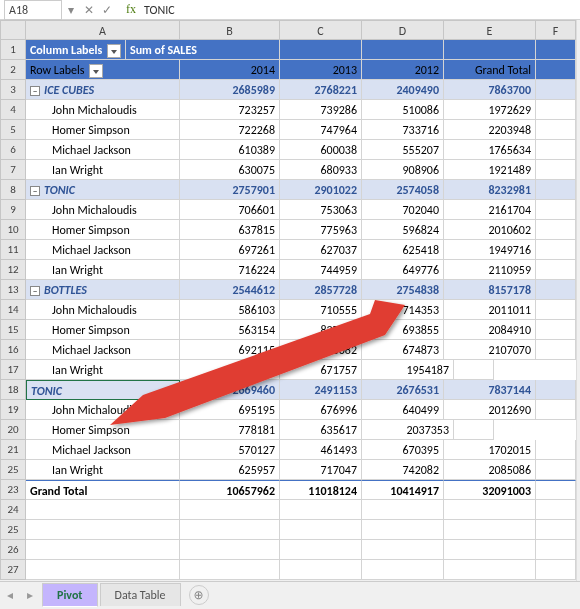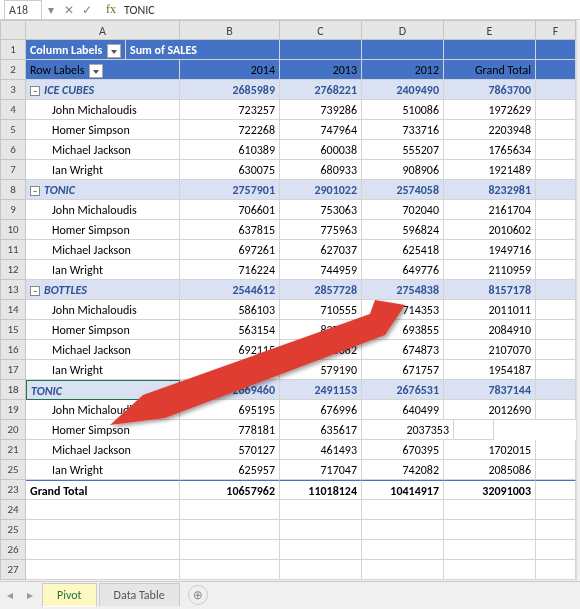--- a/index.html
+++ b/index.html
@@ -1,18 +1,18 @@
 <!DOCTYPE html>
 <html><head>
 <meta charset="utf-8">
 <style>
 *{box-sizing:border-box;margin:0;padding:0;font-family:Calibri,Arial,sans-serif}
 body{background:#f0f0f0;width:580px;height:609px;overflow:hidden;position:relative}
 .fbar{height:20px;background:#fff;display:flex;align-items:center;border-bottom:1px solid #d4d4d4;font-size:12px;color:#444}
-.fbar .nbox{width:38px;border:1px solid #ccc;padding:2px 4px;margin-left:4px;background:#fff}
+.fbar .nbox{width:58px;border:1px solid #ccc;padding:2px 4px;margin-left:4px;background:#fff}
 .fbar .ico{width:18px;text-align:center;color:#888;cursor:pointer}
 .fbar .fx{font-family:"Times New Roman",serif;color:#4d7c0f;width:20px;text-align:right}
 .fbar .ftxt{padding:2px 8px;color:#333}
 .hdr{display:flex;background:#e6e6e6}
 .corner{width:26px;height:20px;border:1px solid #c6c6c6;background:#e6e6e6}
 .ch{height:20px;border:1px solid #c6c6c6;border-left:none;text-align:center;font-size:12px;color:#444;line-height:20px;background:#e6e6e6}
 .cA{width:154px}.cB{width:100px}.cC{width:82px}.cD{width:82px}.cE{width:92px}.cF{width:40px}
 .grid{background:#fff}
 .row{display:flex;height:20px}
 .rh{width:26px;border:1px solid #c6c6c6;border-top:none;text-align:center;font-size:11px;color:#444;line-height:20px;background:#e6e6e6}
@@ -24,21 +24,21 @@
 .grp .cell.r{font-style:normal;font-weight:bold}
 .gt .cell{font-weight:bold;border-top:1px solid #4472C4;color:#000}
 .dd{display:inline-block;width:14px;height:14px;border:1px solid #aaa;background:#fff;vertical-align:middle;margin-left:2px;position:relative}
 .dd:after{content:"";position:absolute;left:3px;top:5px;border-left:3px solid transparent;border-right:3px solid transparent;border-top:4px solid #555}
 .exp{display:inline-block;width:10px;height:10px;border:1px solid #888;background:#fff;font-size:9px;line-height:8px;text-align:center;color:#555;margin-right:4px;vertical-align:middle}
 .ind{padding-left:22px}
 .sel{border:1px solid #217346 !important;font-style:italic;color:#305496;background:#D9E1F2;font-weight:bold}
 .tabs{position:absolute;bottom:2px;left:0;right:0;height:26px;background:#f0f0f0;border-top:1px solid #ccc;display:flex;align-items:center;font-size:12px}
 .tabs .nav{width:20px;text-align:center;color:#999}
 .tabs .tab{padding:4px 14px;border:1px solid #ccc;border-bottom:none;background:#e6e6e6;margin-left:2px;border-radius:0 0 0 0;color:#555}
-.tabs .tab.act{background:#fef9c3;color:#217346;font-weight:normal;border-bottom:1px solid #fff}
+.tabs .tab.act{background:#c4b5fd;color:#217346;font-weight:bold;border-bottom:1px solid #fff}
 .tabs .plus{width:20px;height:20px;border:1px solid #ccc;border-radius:50%;text-align:center;line-height:18px;margin-left:8px;color:#888}
 .arrow{position:absolute;pointer-events:none;z-index:50}
 .scrollright{position:absolute;right:0;top:20px;bottom:28px;width:4px;background:#f0f0f0;border-left:1px solid #ddd}
 </style>
 </head>
 <body>
 
 <div class="fbar">
   <span class="nbox">A18</span>
   <span class="ico">▾</span>
@@ -200,21 +200,20 @@
       <div class="cell cB r ">692115</div>
       <div class="cell cC r ">740082</div>
       <div class="cell cD r ">674873</div>
       <div class="cell cE r ">2107070</div>
       <div class="cell cF"></div>
     </div>
     <div class="row ">
       <div class="rh">17</div>
       <div class="cell cA  "><span class="ind">Ian Wright</span></div>
       <div class="cell cB r ">703240</div>
-      <div class="cell cC r ">579190</div>
       <div class="cell cD r ">671757</div>
       <div class="cell cE r ">1954187</div>
       <div class="cell cF"></div>
     </div>
     <div class="row grp">
       <div class="rh">18</div>
       <div class="cell cA  sel">TONIC</div>
       <div class="cell cB r ">2669460</div>
       <div class="cell cC r ">2491153</div>
       <div class="cell cD r ">2676531</div>

